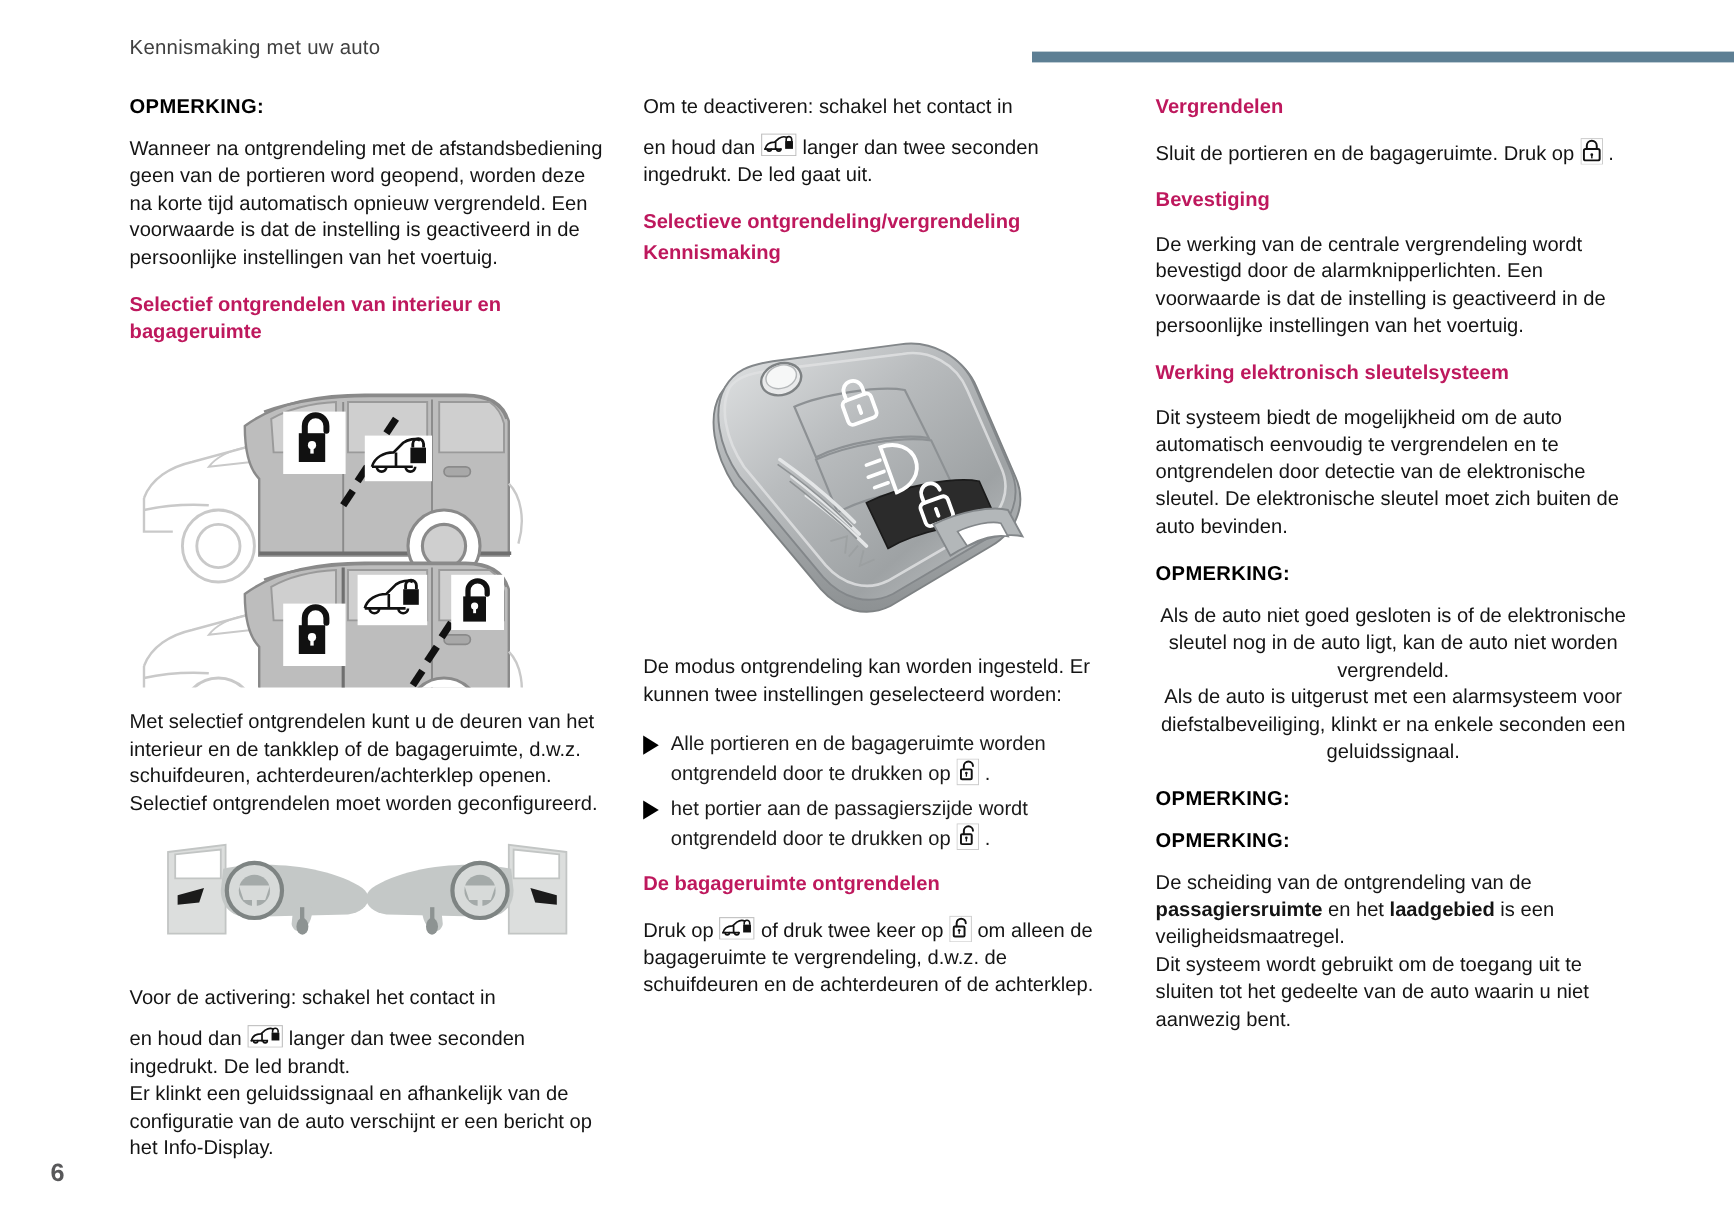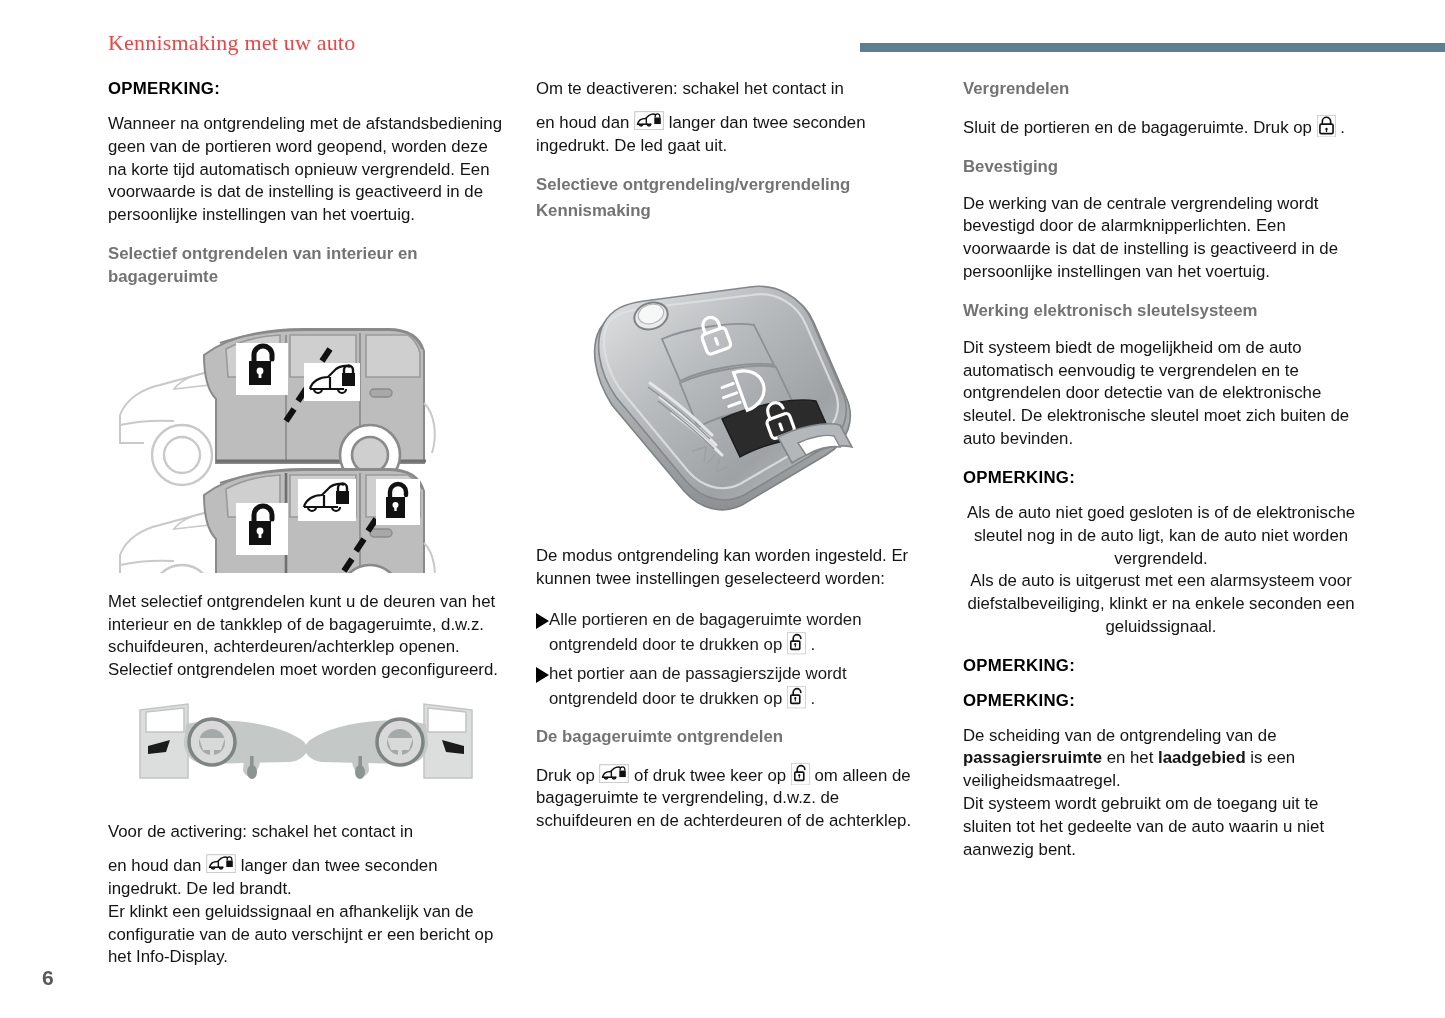--- a/index.html
+++ b/index.html
@@ -10,21 +10,21 @@
     color:#1a1a1a;
     overflow:hidden;
     position:relative;
   }
   .page{position:relative;width:1445px;height:1018px;}
 
   
   .header{position:absolute;left:0;top:30px;width:1445px;height:30px;}
   .header-title{
     position:absolute;left:108px;top:0;
-    font-size:22px;color:#ef4444;letter-spacing:.2px;font-family:Liberation Serif, serif;
+    font-size:17px;color:#404040;letter-spacing:.2px;
   }
   .header-rule{
     position:absolute;left:860px;top:13px;width:585px;height:9px;
     background:#5d7f94;
   }
 
   
   .cols{position:absolute;left:0;top:78px;width:1445px;}
   .col{position:absolute;top:0;width:396px;}
   .col1{left:108px;}
@@ -32,33 +32,33 @@
   .col3{left:963px;}
 
   p,h3{margin:0;}
   .body-text{
     font-size:16.8px;line-height:1.36;color:#141414;
     margin-bottom:16px;
     font-weight:400;
   }
   .body-text.nogap{margin-bottom:0;}
   .head-bold{
-    font-size:16.8px;line-height:1.36;font-weight:700;color:#737373;
+    font-size:16.8px;line-height:1.36;font-weight:700;color:#be185d;
     margin-bottom:14px;
   }
   .head-bold.nogap{margin-bottom:4px;}
   .note-label{
     font-size:16.8px;line-height:1.36;font-weight:700;color:#000;
     letter-spacing:.3px;margin-bottom:12px;
   }
   b.inl{font-weight:700;text-align:right;}
 
   
   .bullet{
-    display:flex;align-items:flex-start;
+    display:flex;align-items:flex-start;gap:10px;
     font-size:16.8px;line-height:1.5;margin-bottom:4px;
   }
   .bullet .tri{
     flex:0 0 auto;width:0;height:0;margin-top:6px;
     border-top:8px solid transparent;border-bottom:8px solid transparent;
     border-left:13px solid #000;
   }
   .bullet .btxt{flex:1 1 auto;}
 
   

